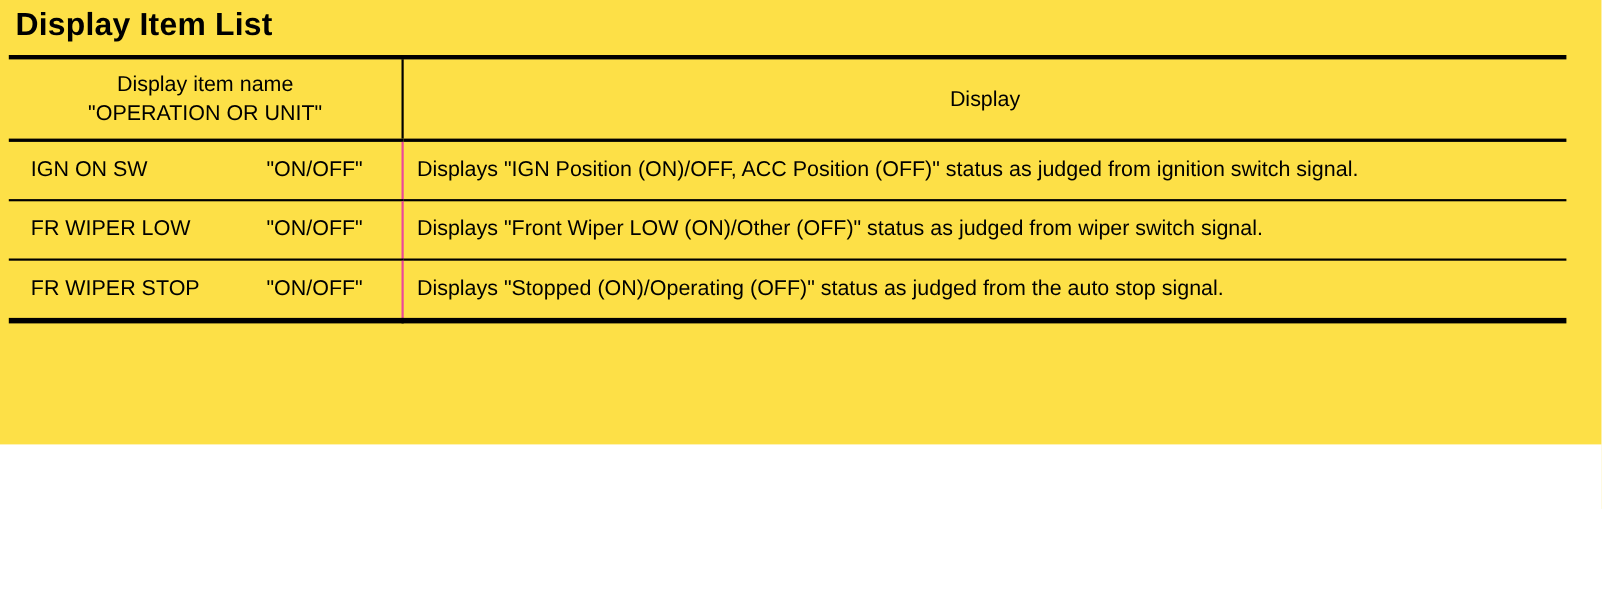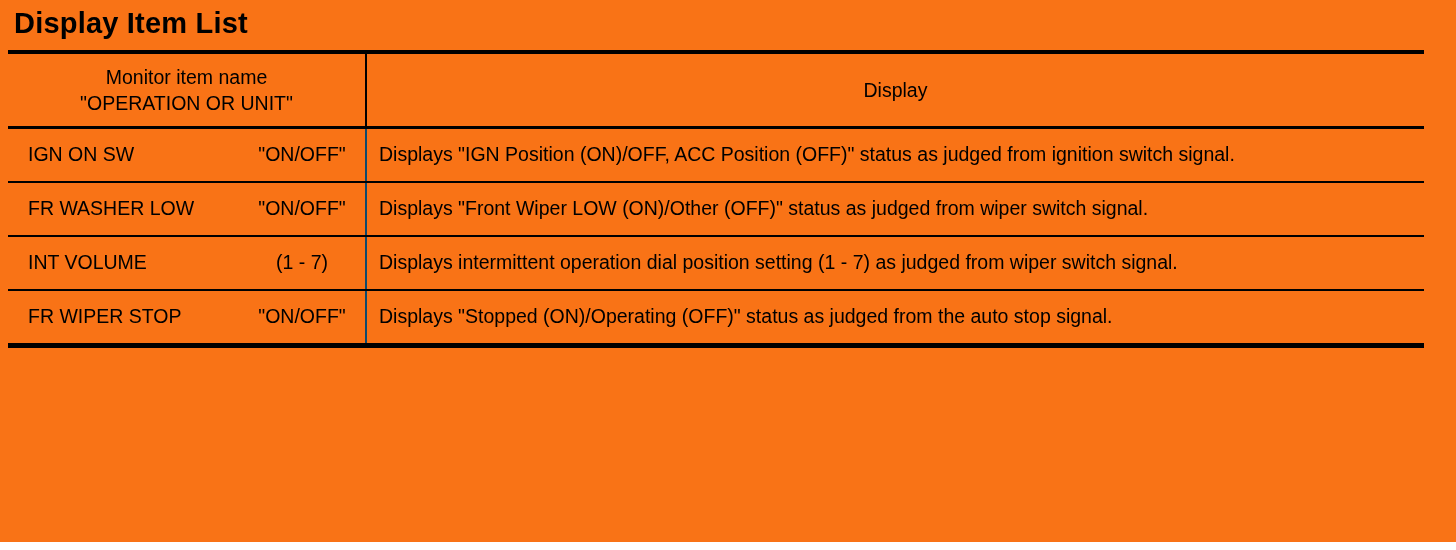--- a/index.html
+++ b/index.html
@@ -7,22 +7,22 @@
     padding: 0;
     background: #ffffff;
     width: 1456px;
     height: 550px;
     overflow: hidden;
     font-family: "Liberation Sans", "DejaVu Sans", sans-serif;
     color: #000;
   }
   .page {
     width: 1456px;
-    height: 542px;
-    background: #f97316;
+    height: 404px;
+    background: #fde047;
   }
   .doc-title {
     font-size: 29px;
     font-weight: bold;
     letter-spacing: 0.2px;
     margin: 0;
     padding: 8px 0 0 14px;
     line-height: 1.1;
   }
   table.item-table {
@@ -52,22 +52,22 @@
   thead th.monitor-head { border-right: 2px solid #000; }
 
   tbody td {
     vertical-align: middle;
     border-bottom: 2px solid #000;
     height: 40px;
   }
   tbody tr:last-child td { border-bottom: none; }
 
   td.cell-monitor {
-    border-right: 2px solid #0c4a6e;
-    padding: 4px 4px 4px 20px;
+    border-right: 2px solid #ec4899;
+    padding: 4px 20px 4px 20px;
   }
   .monitor-inner {
     display: flex;
     align-items: center;
     justify-content: space-between;
   }
   .monitor-name { white-space: nowrap; }
   .monitor-unit {
     width: 118px;
     text-align: center;
@@ -87,59 +87,50 @@
 
   <h1 class="doc-title">Display Item List</h1>
 
   <table class="item-table">
     <colgroup>
       <col class="col-monitor">
       <col class="col-contents">
     </colgroup>
     <thead>
       <tr>
-        <th class="monitor-head">Monitor item name
+        <th class="monitor-head">Display item name
 "OPERATION OR UNIT"</th>
         <th class="contents-head">Display</th>
       </tr>
     </thead>
     <tbody id="table-body">
     <tr>
       <td class="cell-monitor">
         <div class="monitor-inner">
           <span class="monitor-name">IGN ON SW</span>
           <span class="monitor-unit">"ON/OFF"</span>
         </div>
       </td>
       <td class="cell-contents">Displays "IGN Position (ON)/OFF, ACC Position (OFF)" status as judged from ignition switch signal.</td>
     </tr>
 
 
 
     <tr>
       <td class="cell-monitor">
         <div class="monitor-inner">
-          <span class="monitor-name">FR WASHER LOW</span>
+          <span class="monitor-name">FR WIPER LOW</span>
           <span class="monitor-unit">"ON/OFF"</span>
         </div>
       </td>
       <td class="cell-contents">Displays "Front Wiper LOW (ON)/Other (OFF)" status as judged from wiper switch signal.</td>
     </tr>
 
 
 
-    <tr>
-      <td class="cell-monitor">
-        <div class="monitor-inner">
-          <span class="monitor-name">INT VOLUME</span>
-          <span class="monitor-unit">(1 - 7)</span>
-        </div>
-      </td>
-      <td class="cell-contents">Displays intermittent operation dial position setting (1 - 7) as judged from wiper switch signal.</td>
-    </tr>
 
     <tr>
       <td class="cell-monitor">
         <div class="monitor-inner">
           <span class="monitor-name">FR WIPER STOP</span>
           <span class="monitor-unit">"ON/OFF"</span>
         </div>
       </td>
       <td class="cell-contents">Displays "Stopped (ON)/Operating (OFF)" status as judged from the auto stop signal.</td>
     </tr>

